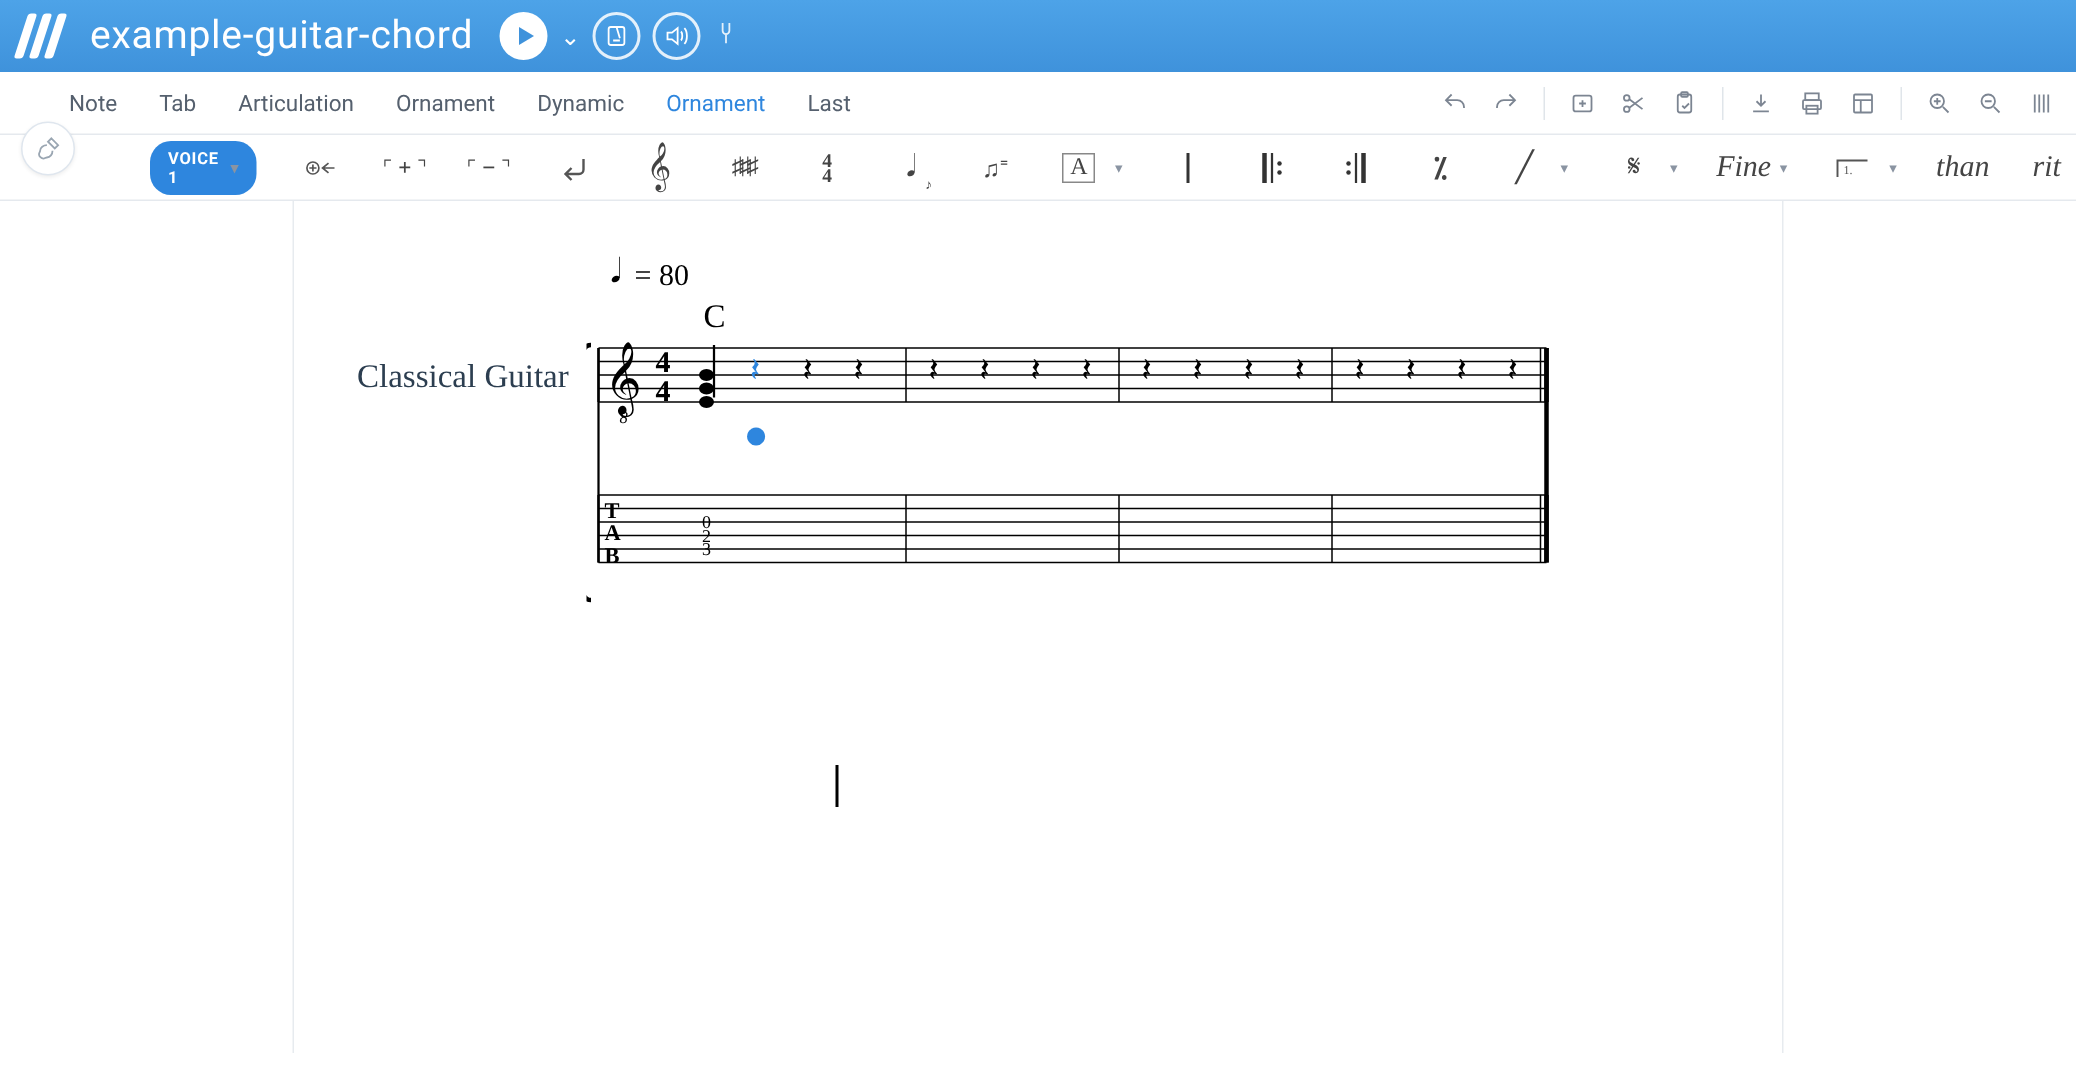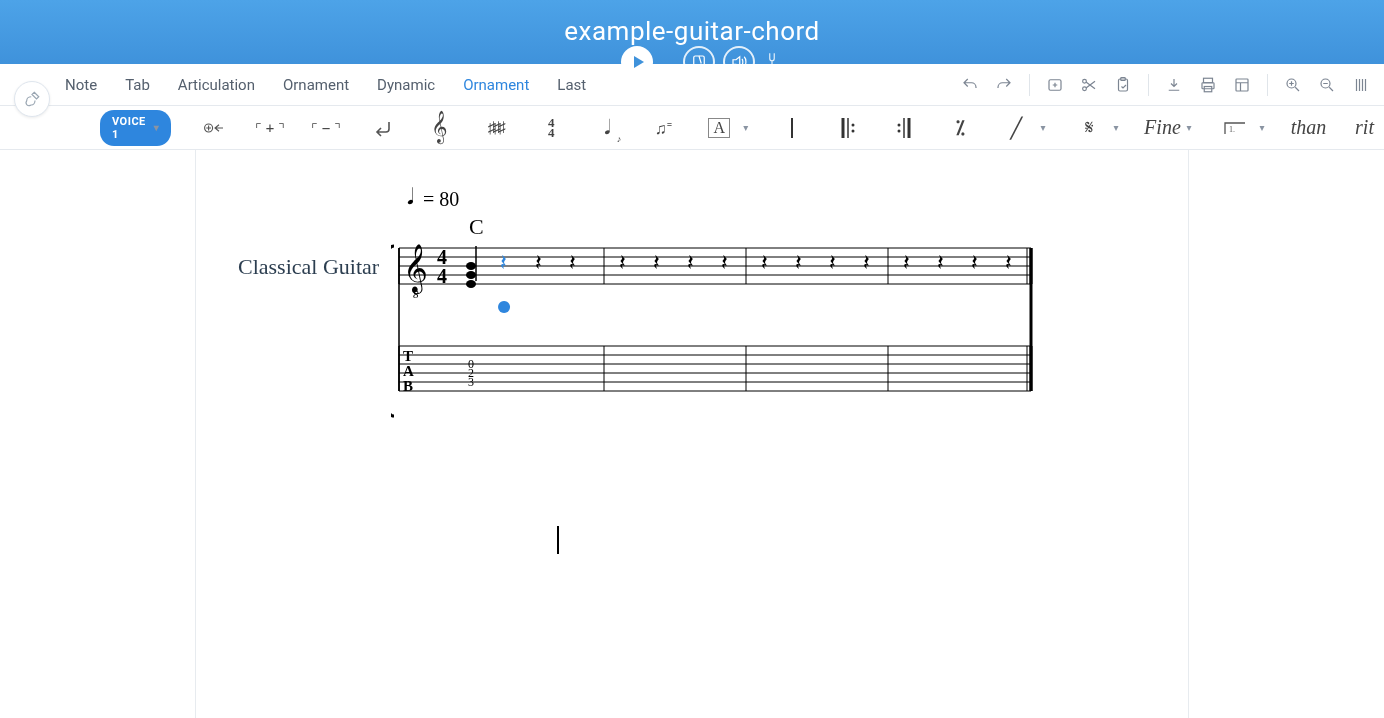--- a/index.html
+++ b/index.html
@@ -1,25 +1,24 @@
 <!DOCTYPE html>
 <html><head>
 <meta charset="utf-8">
 <style>
   * { box-sizing: border-box; margin: 0; padding: 0; }
   body { font-family: -apple-system, BlinkMacSystemFont, "Segoe UI", Roboto, Helvetica, Arial, sans-serif; background:#fff; color:#2c3e50; }
 
   
   .topbar {
-    height:64px;
+    height:48px;
     background: linear-gradient(#4da3e8,#3f92db);
     display:flex; align-items:center;
     padding:16px 12px;
     color:#fff;
-    flex-direction:column;
   }
   .logo-stripes{width:34px;height:34px;display:inline-block;margin-right:14px;position:relative;}
   .logo-stripes div{position:absolute;top:2px;bottom:2px;width:6px;background:#fff;border-radius:2px;transform:skewX(-18deg);}
   .logo-stripes div:nth-child(1){left:2px;}
   .logo-stripes div:nth-child(2){left:12px;}
   .logo-stripes div:nth-child(3){left:22px;}
 
   .doc-title{font-size:26px;font-weight:400;letter-spacing:.5px;}
 
   .tb-btn-group{display:flex;align-items:center;gap:8px;margin-left:18px;}
@@ -28,21 +27,21 @@
   .play-tri{width:0;height:0;border-left:10px solid #3f92db;border-top:6px solid transparent;border-bottom:6px solid transparent;margin-left:3px;}
 
   .tb-icon{width:18px;height:18px;stroke:#fff;fill:none;stroke-width:1.6;}
 
   .tb-right{margin-left:auto;display:flex;align-items:center;gap:14px;}
   .save-pill{background:#1c2833;color:#fff;padding:8px 16px;border-radius:20px;display:flex;align-items:center;gap:8px;font-size:14px;}
   .share-btn{background:#fff;color:#2e86de;border:none;padding:7px 16px;border-radius:18px;font-weight:600;font-size:15px;display:flex;align-items:center;gap:6px;cursor:pointer;}
   .help-btn{width:34px;height:34px;border-radius:50%;background:#fff;color:#2e86de;display:flex;align-items:center;justify-content:center;font-weight:700;cursor:pointer;}
 
   
-  .tabs{height:42px;border-bottom:1px solid #e5e9ee;display:flex;align-items:stretch;padding-left:51px;padding-right:14px;}
+  .tabs{height:42px;border-bottom:1px solid #e5e9ee;display:flex;align-items:stretch;padding-left:32px;padding-right:14px;}
   .tab{padding:0 14px;display:flex;align-items:center;font-size:15px;color:#55606e;cursor:pointer;}
   .tab.active{color:#2e86de;}
   .tabs-right{margin-left:auto;display:flex;align-items:center;gap:16px;color:#7c8592;}
   .tabs-right .sep{width:1px;height:22px;background:#e0e5ea;}
   .tabs-right svg{width:18px;height:18px;stroke:#7c8592;fill:none;stroke-width:1.6;cursor:pointer;}
 
   
   .toolbar{height:44px;border-bottom:1px solid #e5e9ee;display:flex;align-items:center;padding-left:100px;gap:10px;position:relative;}
   .voice-pill{background:#2e86de;color:#fff;font-size:11px;font-weight:700;padding:5px 12px;border-radius:14px;letter-spacing:.5px;display:flex;align-items:center;gap:6px;cursor:pointer;}
   .tl-item{display:flex;align-items:center;justify-content:center;min-width:24px;height:28px;color:#444;cursor:pointer;font-family: "Bravura", "Times New Roman", serif;}

